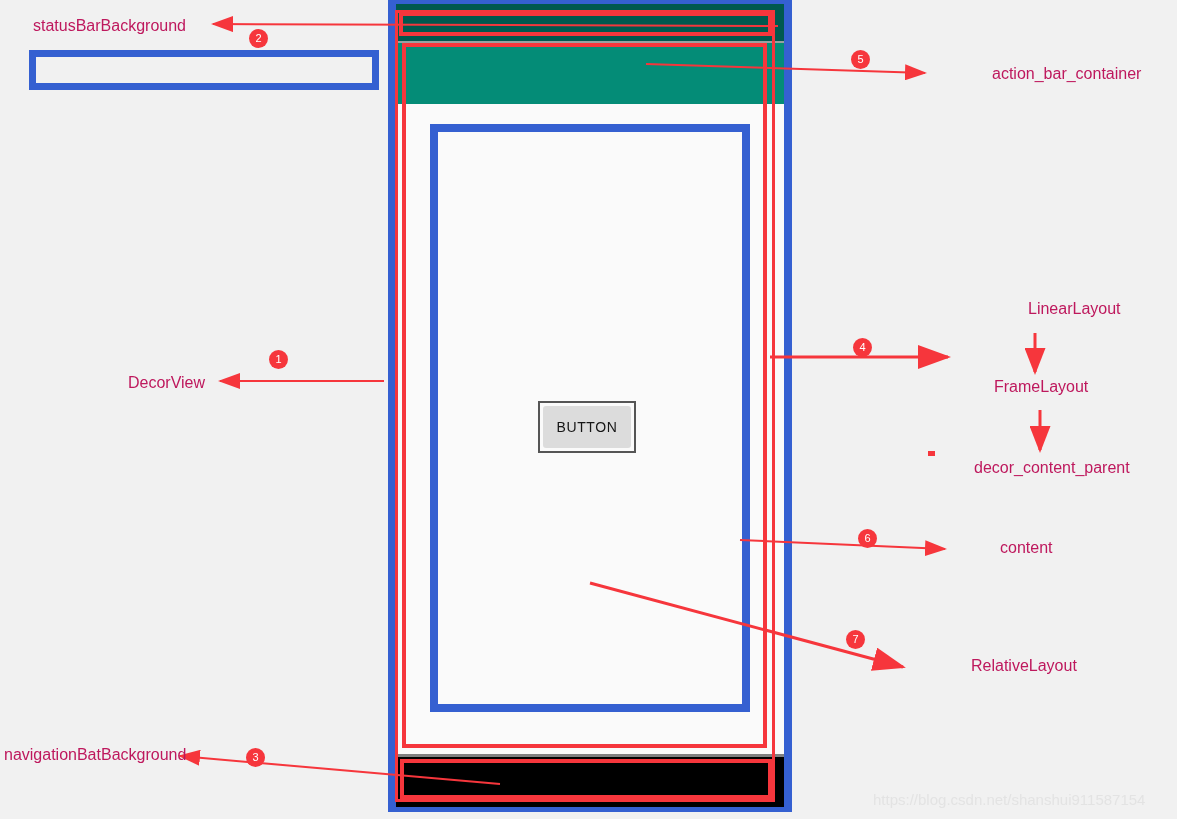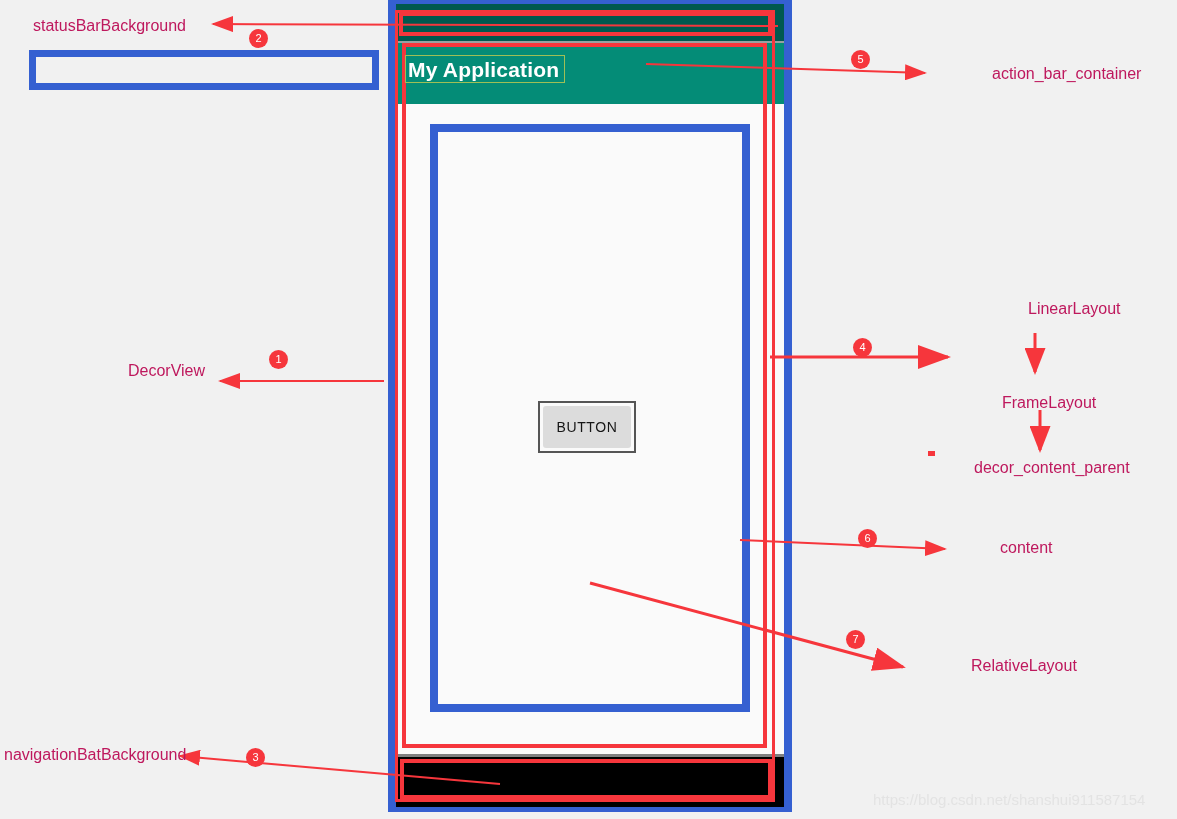--- a/index.html
+++ b/index.html
@@ -181,25 +181,25 @@
 
   
   .ann-label {
     position: absolute;
     color: #be185d;
     font-size: 16px;
     white-space: nowrap;
     z-index: 20;
   }
   #lbl-statusbar { left: 33px;  top: 17px; }
-  #lbl-decorview { left: 128px; top: 362px; }
+  #lbl-decorview { left: 128px; top: 374px; }
   #lbl-navbar    { left: 4px;  top: 746px; }
   #lbl-actionbar { left: 992px; top: 65px; }
   #lbl-linear    { left: 993px; top: 300px; margin-left: 35px; }
-  #lbl-frame     { left: 994px; top: 394px; margin-left: 8px; }
+  #lbl-frame     { left: 994px; top: 378px; }
   #lbl-decorcp   { left: 974px; top: 459px; }
   #lbl-content   { left: 1000px; top: 539px; }
   #lbl-relative  { left: 971px; top: 657px; }
 
   
   .marker {
     position: absolute;
     width: 19px;
     height: 19px;
     border-radius: 50%;
@@ -264,21 +264,20 @@
 
       <div id="content-region"></div>
 
       <div id="nav-bar-sep"></div>
       <div id="navigation-bar"></div>
     </div>
   </div>
 
   <div id="action-bar-highlight"></div>
 
-  <div id="app-title">My Application</div>
 
   <div id="relative-layout-rect"></div>
 
   <div id="android-button">
     <div id="android-button-inner">BUTTON</div>
   </div>
 
   <div class="redrect" id="rect-decorview"></div>
   <div class="redrect" id="rect-statusbar"></div>
   <div class="redrect" id="rect-actionbar"></div>

